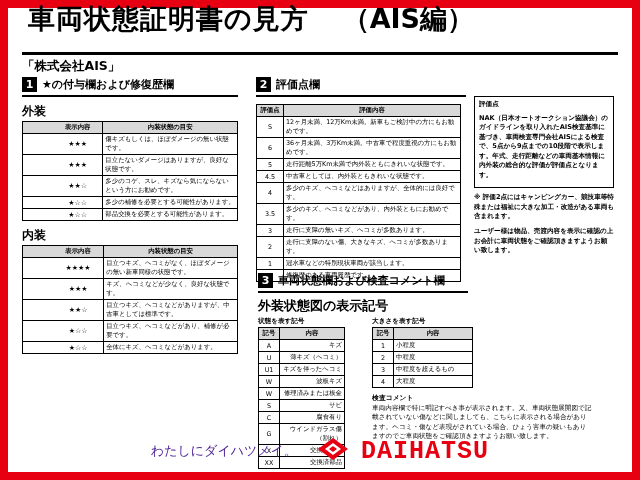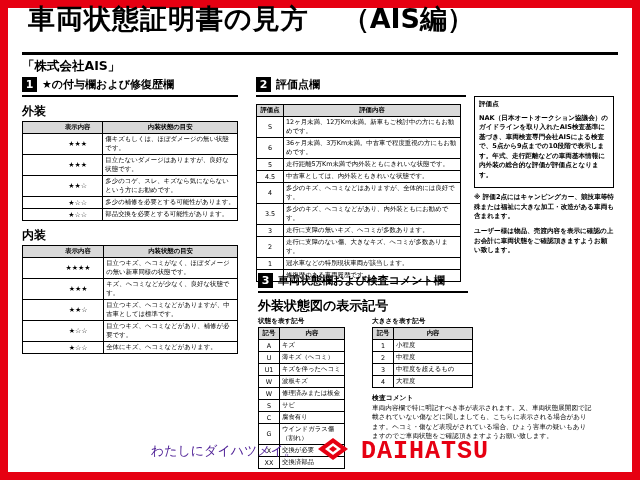--- a/index.html
+++ b/index.html
@@ -69,21 +69,21 @@
   #note p{margin:0 0 4px 0;font-weight:bold;}
   #note .free{margin-top:5px;}
 
   
   #sec3{position:absolute;left:258px;top:270px;width:356px;}
   #sec3 .line{width:356px;}
   .mini-title{font-size:13px;font-weight:bold;margin:4px 0 2px 0;}
   .mini-col{display:inline-block;vertical-align:top;}
   .mini-col2{margin-left:22px;}
   .mk-col{width:16px;text-align:center;}
-  .mk-desc{width:60px;}
+  .mk-desc{width:60px;text-align:right;}
   .sz-col{width:16px;text-align:center;}
   .sz-desc{width:74px;}
   .cmt{font-size:6.6px;line-height:1.45;margin-top:6px;}
   .cmt b{font-size:6.8px;}
 
   
   .footer{
     position:absolute;left:0;bottom:14px;width:640px;text-align:center;
   }
   .footer .slogan{

